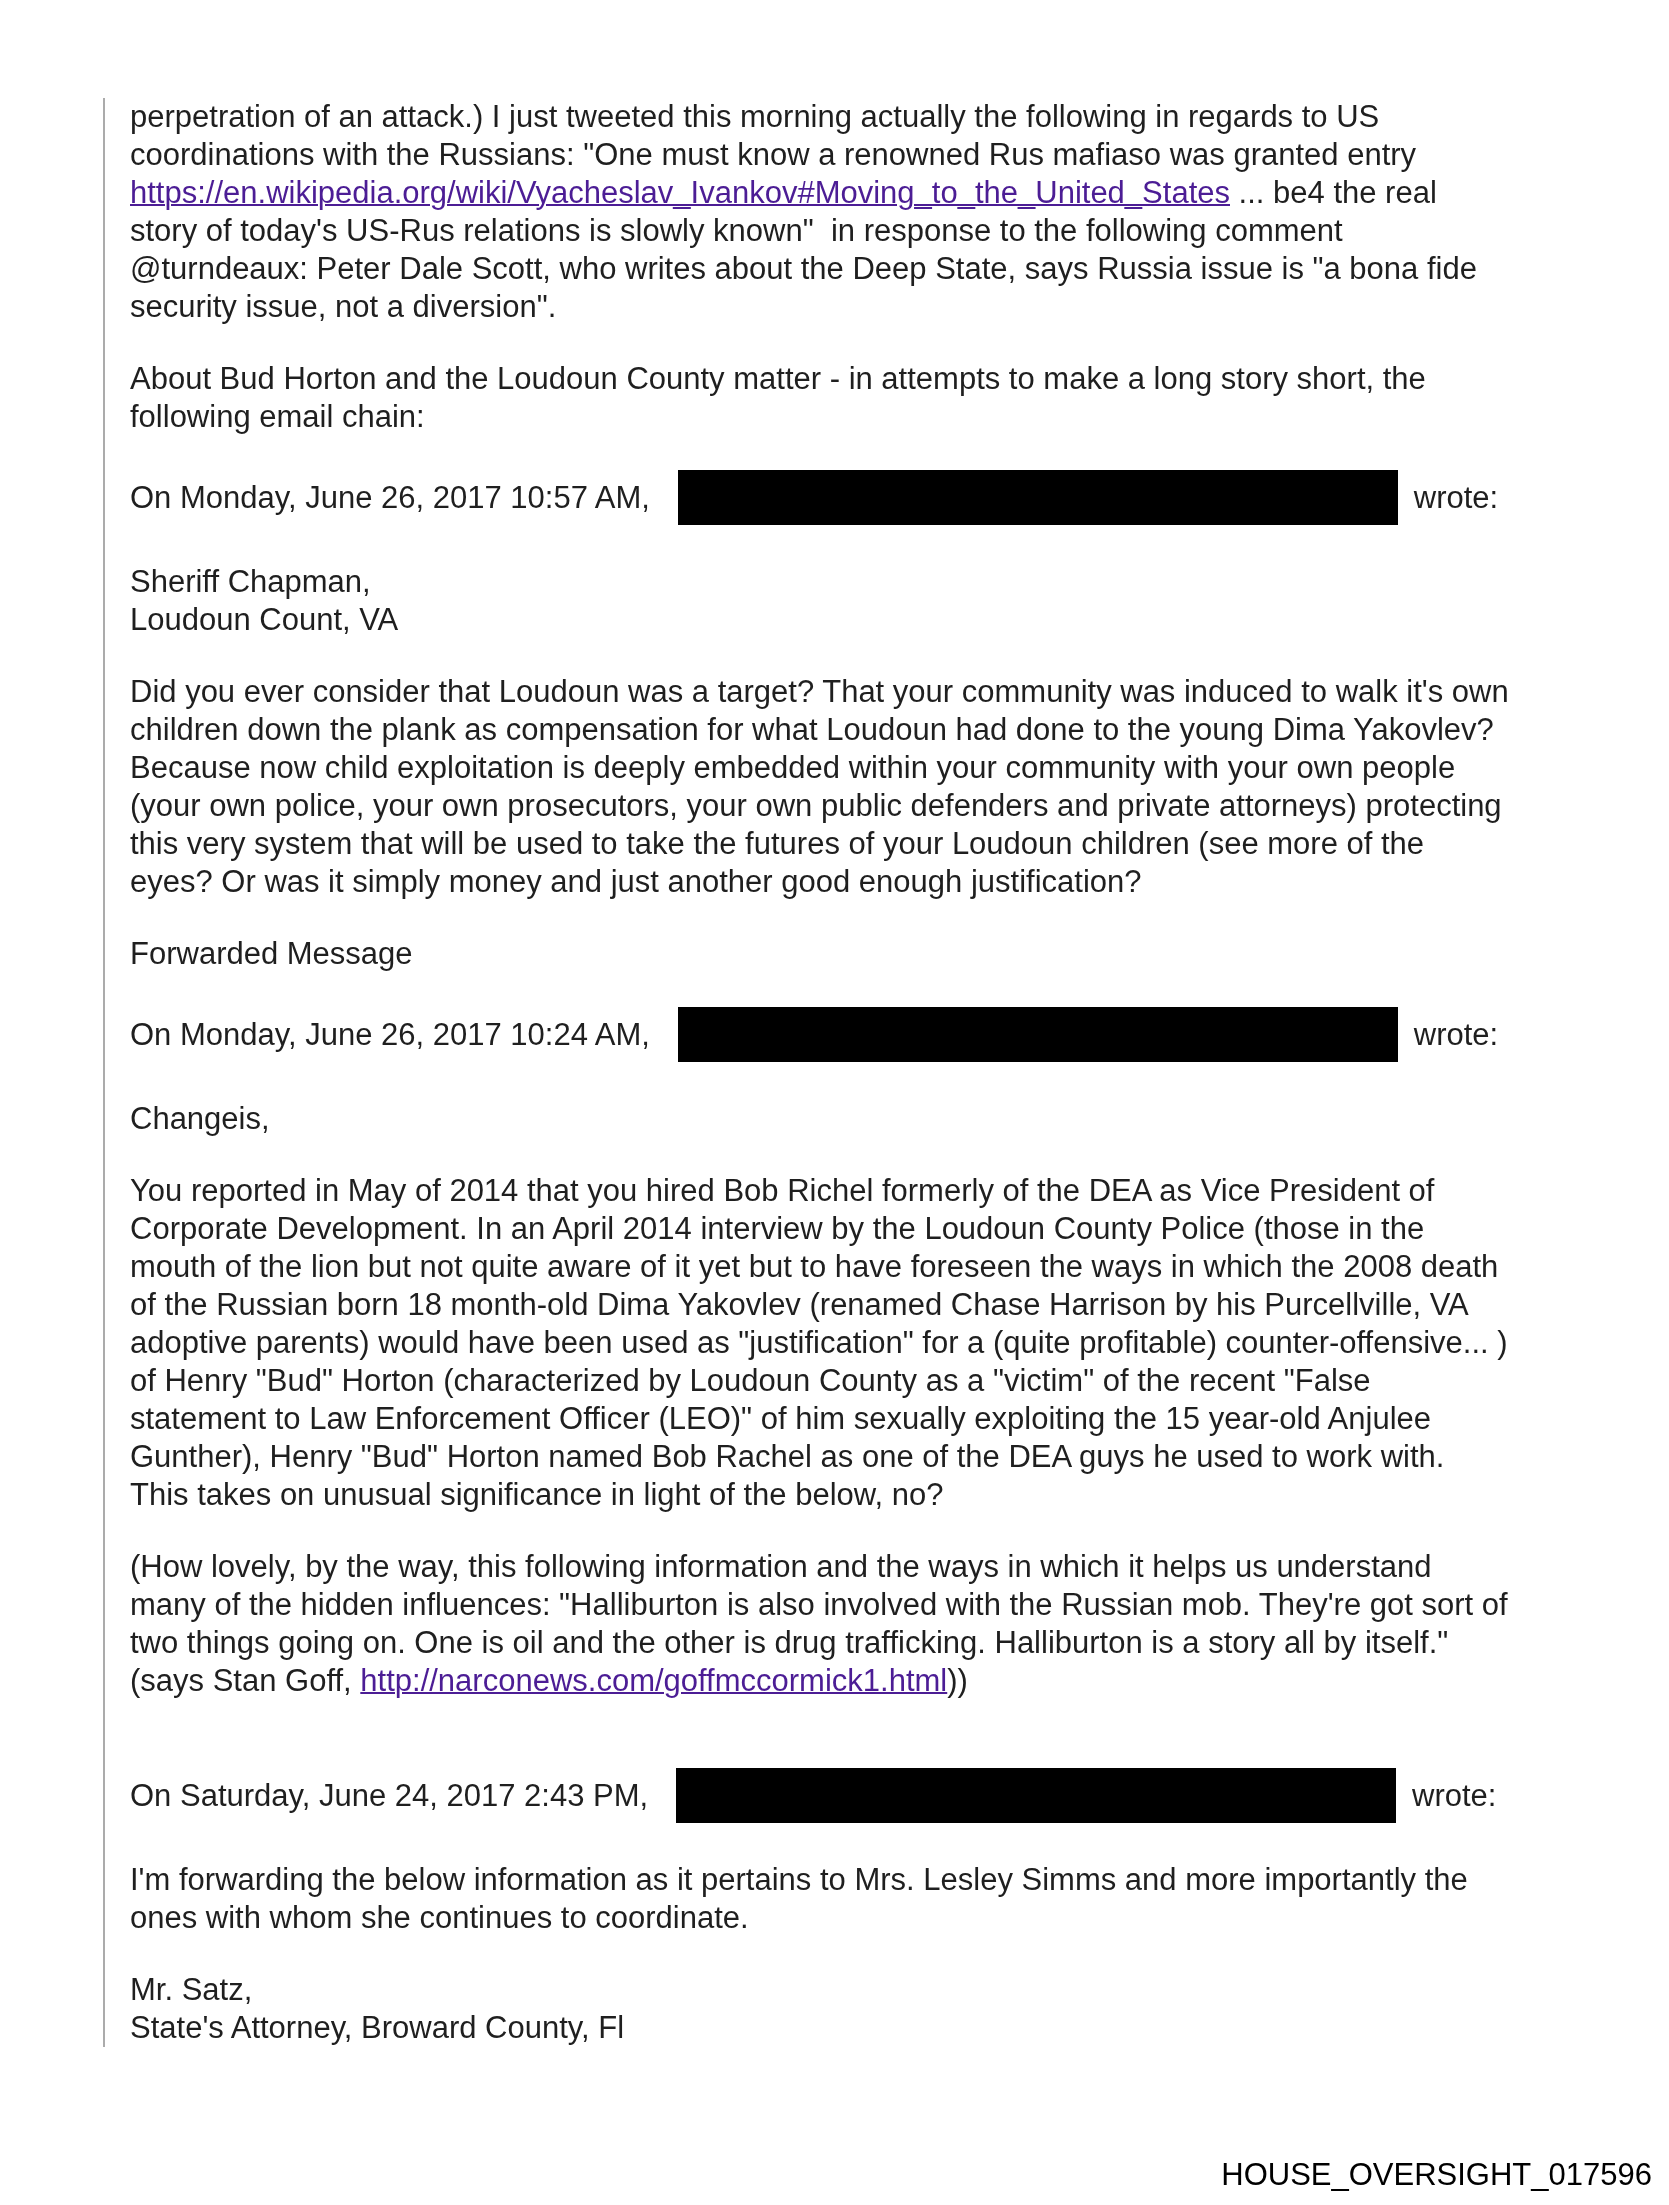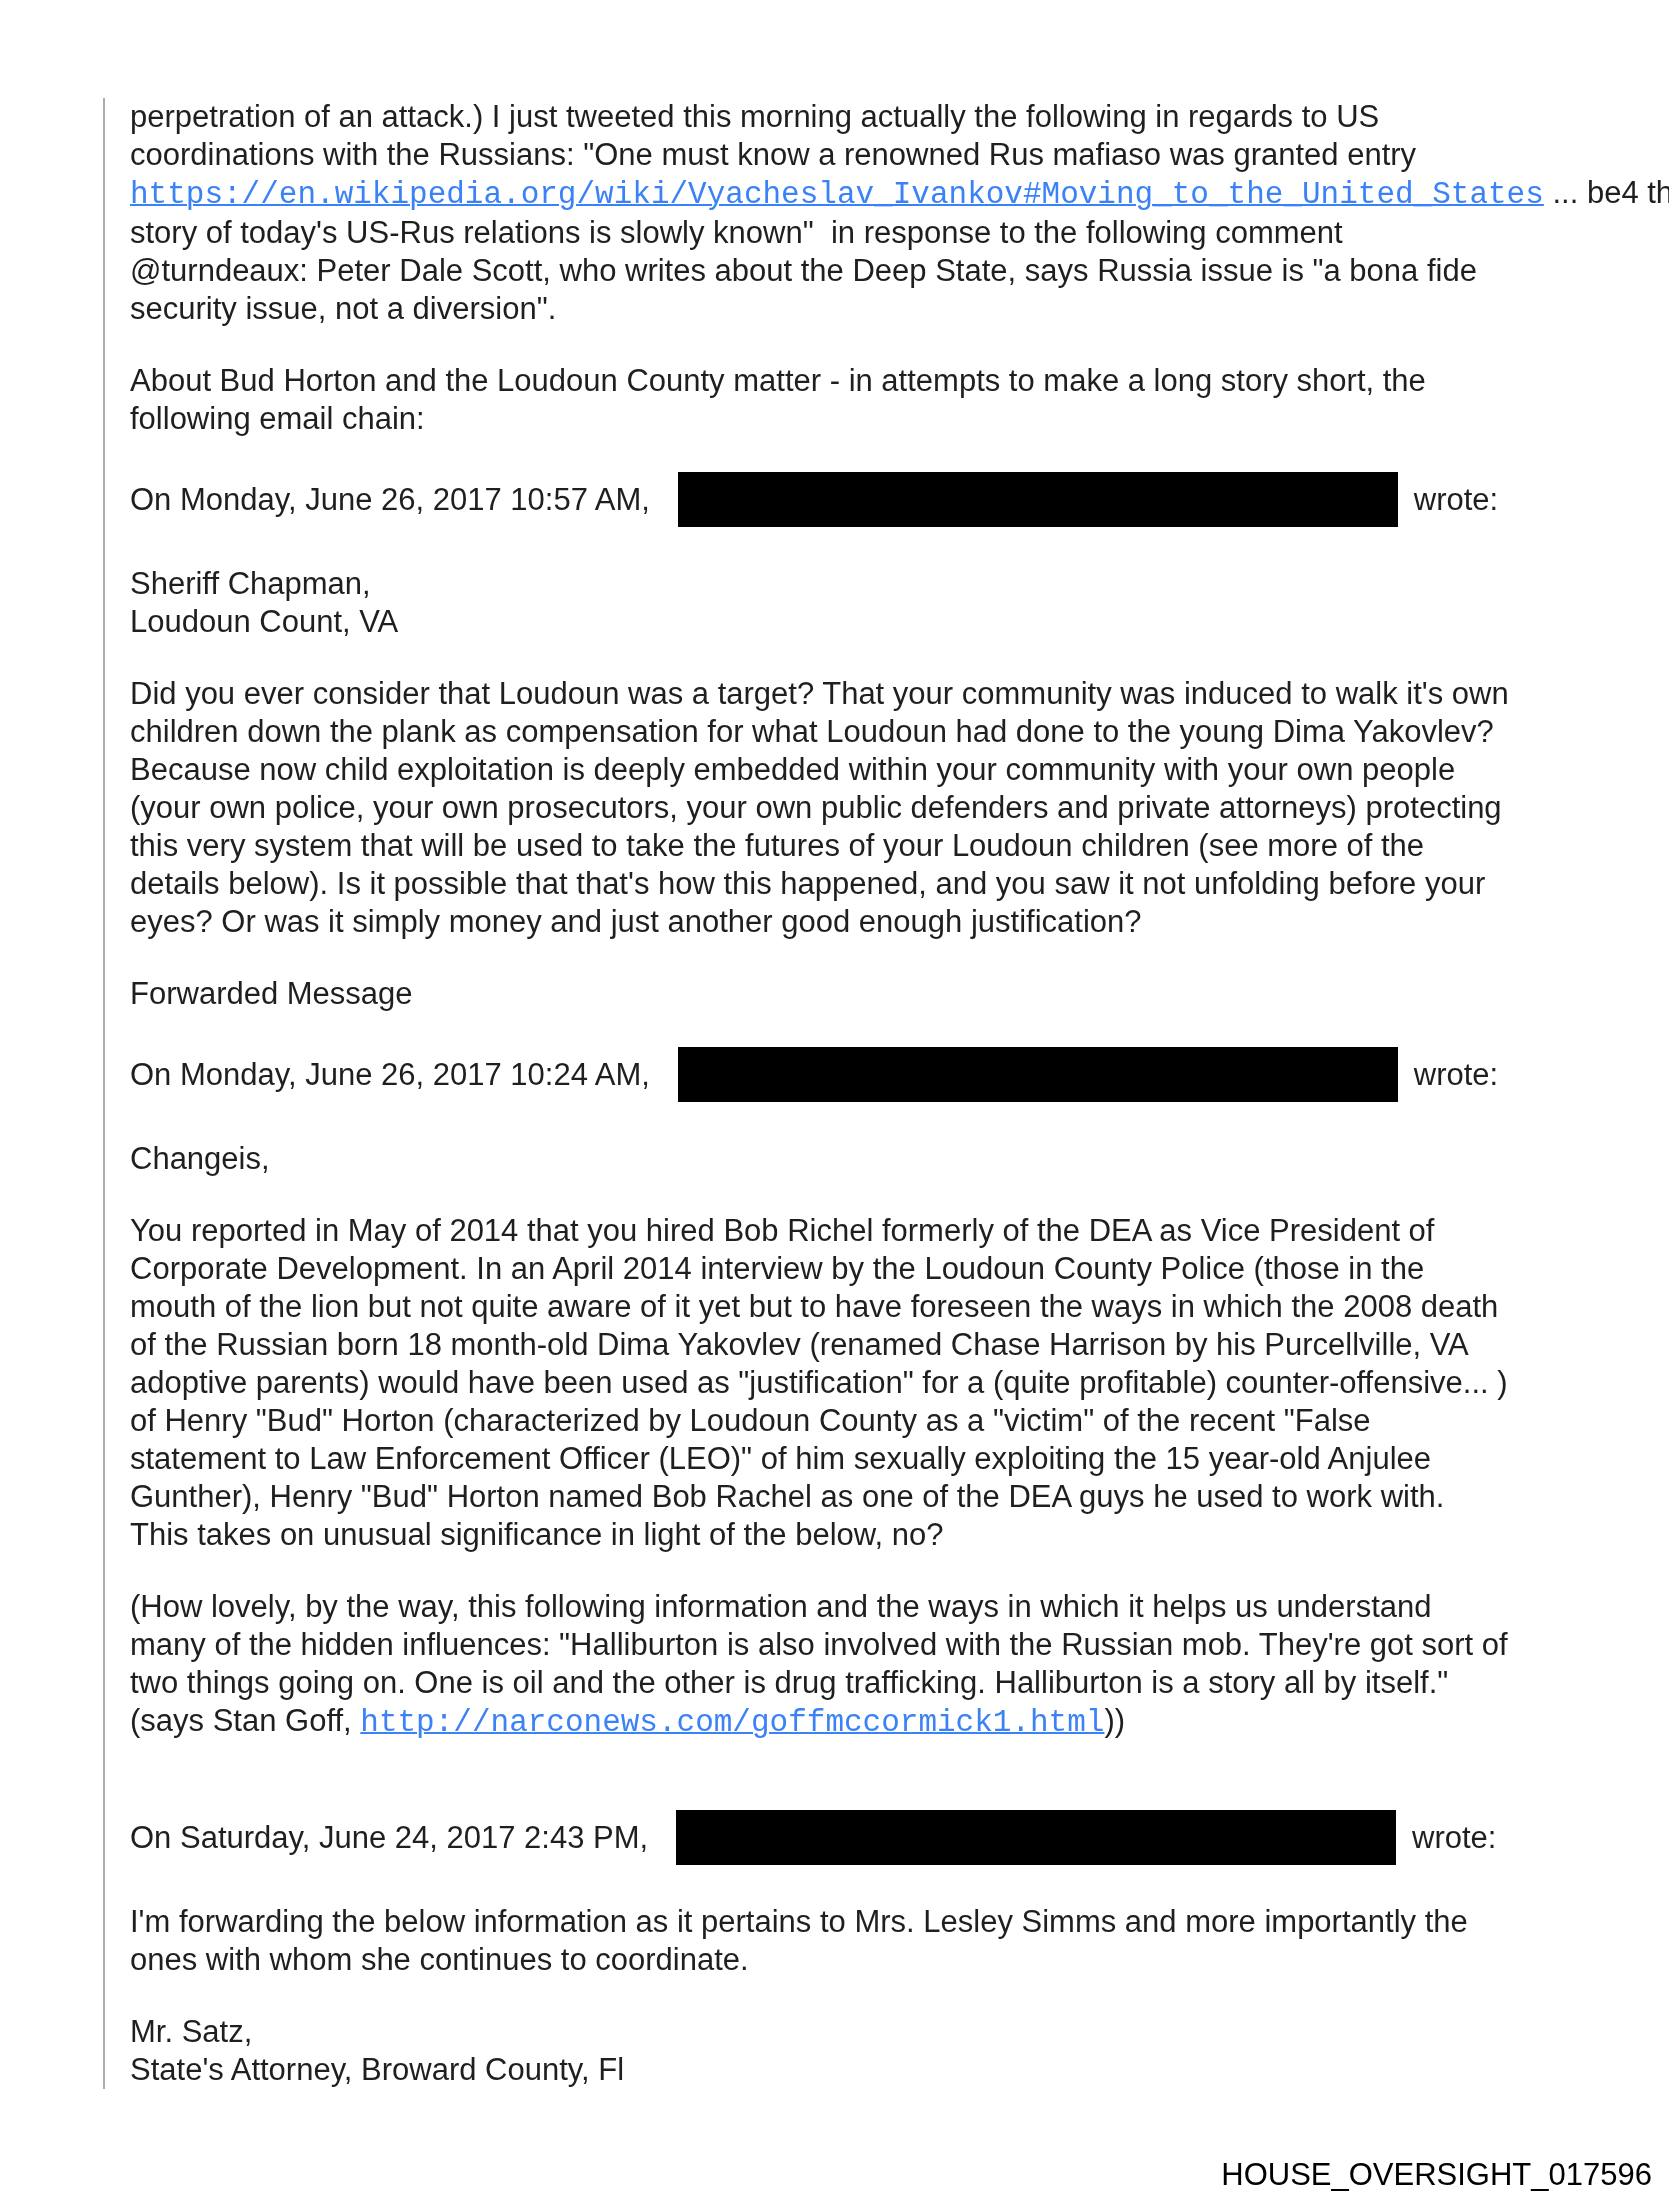--- a/index.html
+++ b/index.html
@@ -23,25 +23,24 @@
     padding-left: 25px;
   }
   .block { margin: 0 0 34px 0; }
   .block:last-child { margin-bottom: 0; }
   .line {
     white-space: pre;
     line-height: 38px;
   }
   .seg { color: #1f1f1f; }
   a.link {
-    color: #3b82f6;
+    color: #4c1d95;
     text-decoration: underline;
     text-decoration-thickness: 2px;
     cursor: pointer;
-    font-family: Liberation Mono, monospace;
   }
   .attribution {
     white-space: pre;
     line-height: 38px;
     margin-bottom: 34px;
   }
   .attribution.extra-gap { margin-top: 68px; }
   .redaction {
     display: inline-block;
     vertical-align: middle;
@@ -80,21 +79,20 @@
       <div class="block para">
         <div class="line"><span class="seg">Sheriff Chapman,</span></div>
         <div class="line"><span class="seg">Loudoun Count, VA</span></div>
       </div>
       <div class="block para">
         <div class="line"><span class="seg">Did you ever consider that Loudoun was a target? That your community was induced to walk it's own</span></div>
         <div class="line"><span class="seg">children down the plank as compensation for what Loudoun had done to the young Dima Yakovlev?</span></div>
         <div class="line"><span class="seg">Because now child exploitation is deeply embedded within your community with your own people</span></div>
         <div class="line"><span class="seg">(your own police, your own prosecutors, your own public defenders and private attorneys) protecting</span></div>
         <div class="line"><span class="seg">this very system that will be used to take the futures of your Loudoun children (see more of the</span></div>
-        <div class="line"><span class="seg">details below). Is it possible that that's how this happened, and you saw it not unfolding before your</span></div>
         <div class="line"><span class="seg">eyes? Or was it simply money and just another good enough justification?</span></div>
       </div>
       <div class="block para">
         <div class="line"><span class="seg">Forwarded Message</span></div>
       </div>
       <div class="attribution"><span class="seg">On Monday, June 26, 2017 10:24 AM, </span><span class="redaction"></span><span class="seg">wrote:</span></div>
       <div class="block para">
         <div class="line"><span class="seg">Changeis,</span></div>
       </div>
       <div class="block para">

